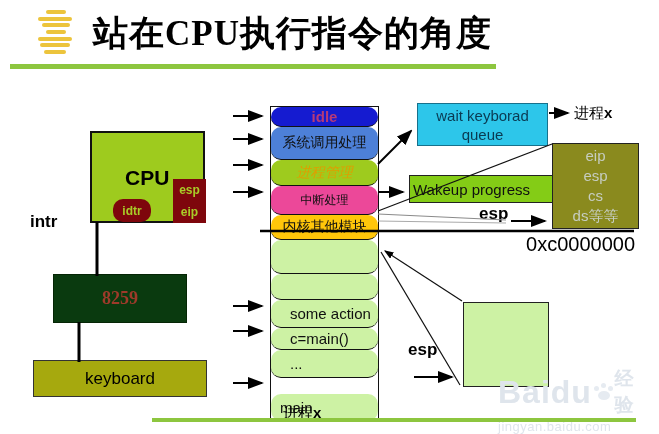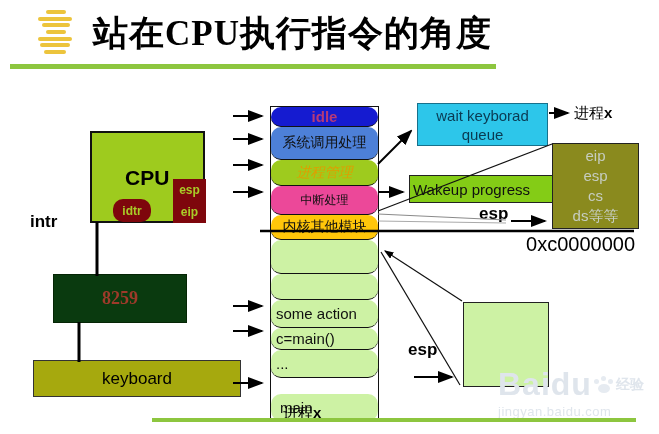--- a/index.html
+++ b/index.html
@@ -16,32 +16,32 @@
   
   .cpu-box{left:90px;top:131px;width:115px;height:92px;background:#9ecb1e;border:2px solid #111;box-sizing:border-box;}
   .cpu-label{left:33px;top:33px;font-size:21px;font-weight:bold;}
   .reg-box{background:#7e060c;color:#a9cc28;font-weight:bold;font-size:12px;display:flex;align-items:center;justify-content:center;}
   .espeip{left:81px;top:46px;width:33px;height:44px;flex-direction:column;}
   .espeip div{flex:1;display:flex;align-items:center;justify-content:center;}
   .idtr{left:21px;top:66px;width:38px;height:23px;border-radius:10px;}
   .intr-label{left:30px;top:212px;font-size:17px;font-weight:bold;}
   .pic-box{left:53px;top:274px;width:134px;height:49px;background:#0a3a0f;border:1px solid #052505;box-sizing:border-box;display:flex;align-items:center;justify-content:center;}
   .pic-box span{font-family:"Liberation Serif",serif;font-weight:bold;font-size:18px;color:#9e3a2a;}
-  .kbd-box{left:33px;top:360px;width:208px;height:37px;background:#a6a90e;border:1.5px solid #333;box-sizing:border-box;display:flex;align-items:center;justify-content:center;font-size:17px;}
+  .kbd-box{left:33px;top:360px;width:174px;height:37px;background:#a6a90e;border:1.5px solid #333;box-sizing:border-box;display:flex;align-items:center;justify-content:center;font-size:17px;}
 
   
   .stack{left:270px;top:106px;width:107px;border:1px solid #111;box-sizing:content-box;}
   .cell{box-sizing:border-box;border-bottom:1px solid #111;display:flex;align-items:center;justify-content:center;overflow:hidden;border-radius:10px;}
   .cell:last-child{border-bottom:none;}
   .c-idle{height:20px;background:#151bd0;color:#b63a78;font-weight:bold;font-size:15px;}
   .c-sys{height:33px;background:#4d80d8;color:#101010;font-size:14px;}
   .c-pm{height:26px;background:#9ecb1e;color:#df9e00;font-size:14px;font-style:italic;}
   .c-int{height:29px;background:#ec4899;color:#101010;font-size:12px;text-align:center;}
   .c-kern{height:25px;background:#ffc60a;color:#101010;font-size:14px;}
-  .c-green{background:#cdf2a4;color:#101010;font-size:15px;justify-content:flex-start;padding-left:5px;}
+  .c-green{background:#cdf2a4;color:#101010;font-size:15px;justify-content:flex-start;padding-left:19px;}
   .h34{height:34px;}.h26{height:26px;}.h28{height:28px;}.h22{height:22px;}.h27{height:27px;margin-top:16px;}
   .proc-label{font-size:15px;white-space:nowrap;}
   .proc-label b{font-size:15px;}
   .stack-proc{left:283px;top:404px;}
 
   
   .waitq{left:417px;top:103px;width:131px;height:43px;background:#2dc6ea;border:1px solid #17718c;box-sizing:border-box;display:flex;flex-direction:column;align-items:center;justify-content:center;color:#0a3a52;font-size:15px;line-height:19px;}
   .proc-right{left:574px;top:104px;}
   .wakeup{left:409px;top:175px;width:149px;height:28px;background:#84cc16;border:1px solid #222;box-sizing:border-box;display:flex;align-items:center;padding-left:3px;font-size:15px;color:#101010;}
   .regsave{left:552px;top:143px;width:87px;height:86px;background:#8a8a1e;border:1px solid #222;box-sizing:border-box;display:flex;flex-direction:column;align-items:center;justify-content:center;color:#c6cdc0;font-size:15px;line-height:20px;}
@@ -49,21 +49,21 @@
   .boundary-addr{left:480px;top:233px;width:155px;text-align:right;font-size:20px;}
 
   
   .proc-stack-box{left:463px;top:302px;width:86px;height:85px;background:#cdf2a4;border:1px solid #222;box-sizing:border-box;}
   .esp-bottom{left:408px;top:340px;font-size:17px;font-weight:bold;}
 
   
   .watermark{left:498px;top:366px;width:152px;color:#dfe5ec;}
   .wm-row1{display:flex;align-items:center;gap:2px;}
   .wm-baidu{font-size:32px;font-weight:bold;letter-spacing:1px;}
-  .wm-cn{font-size:14px;font-weight:bold;}
+  .wm-cn{font-size:19px;font-weight:bold;}
   .wm-url{font-size:13px;margin-top:1px;letter-spacing:0.5px;}
   .paw{position:relative;width:20px;height:18px;}
   .paw i{position:absolute;background:#e6ebf1;border-radius:50%;}
   .paw .pad{left:4px;top:8px;width:12px;height:9px;}
   .paw .t1{left:0;top:3px;width:5px;height:5px;}
   .paw .t2{left:7px;top:0;width:5px;height:5px;}
   .paw .t3{left:14px;top:3px;width:5px;height:5px;}
   .bottom-line{left:152px;top:418px;width:484px;height:4px;background:#8dc63f;}
 
   svg.overlay{position:absolute;left:0;top:0;pointer-events:none;}

